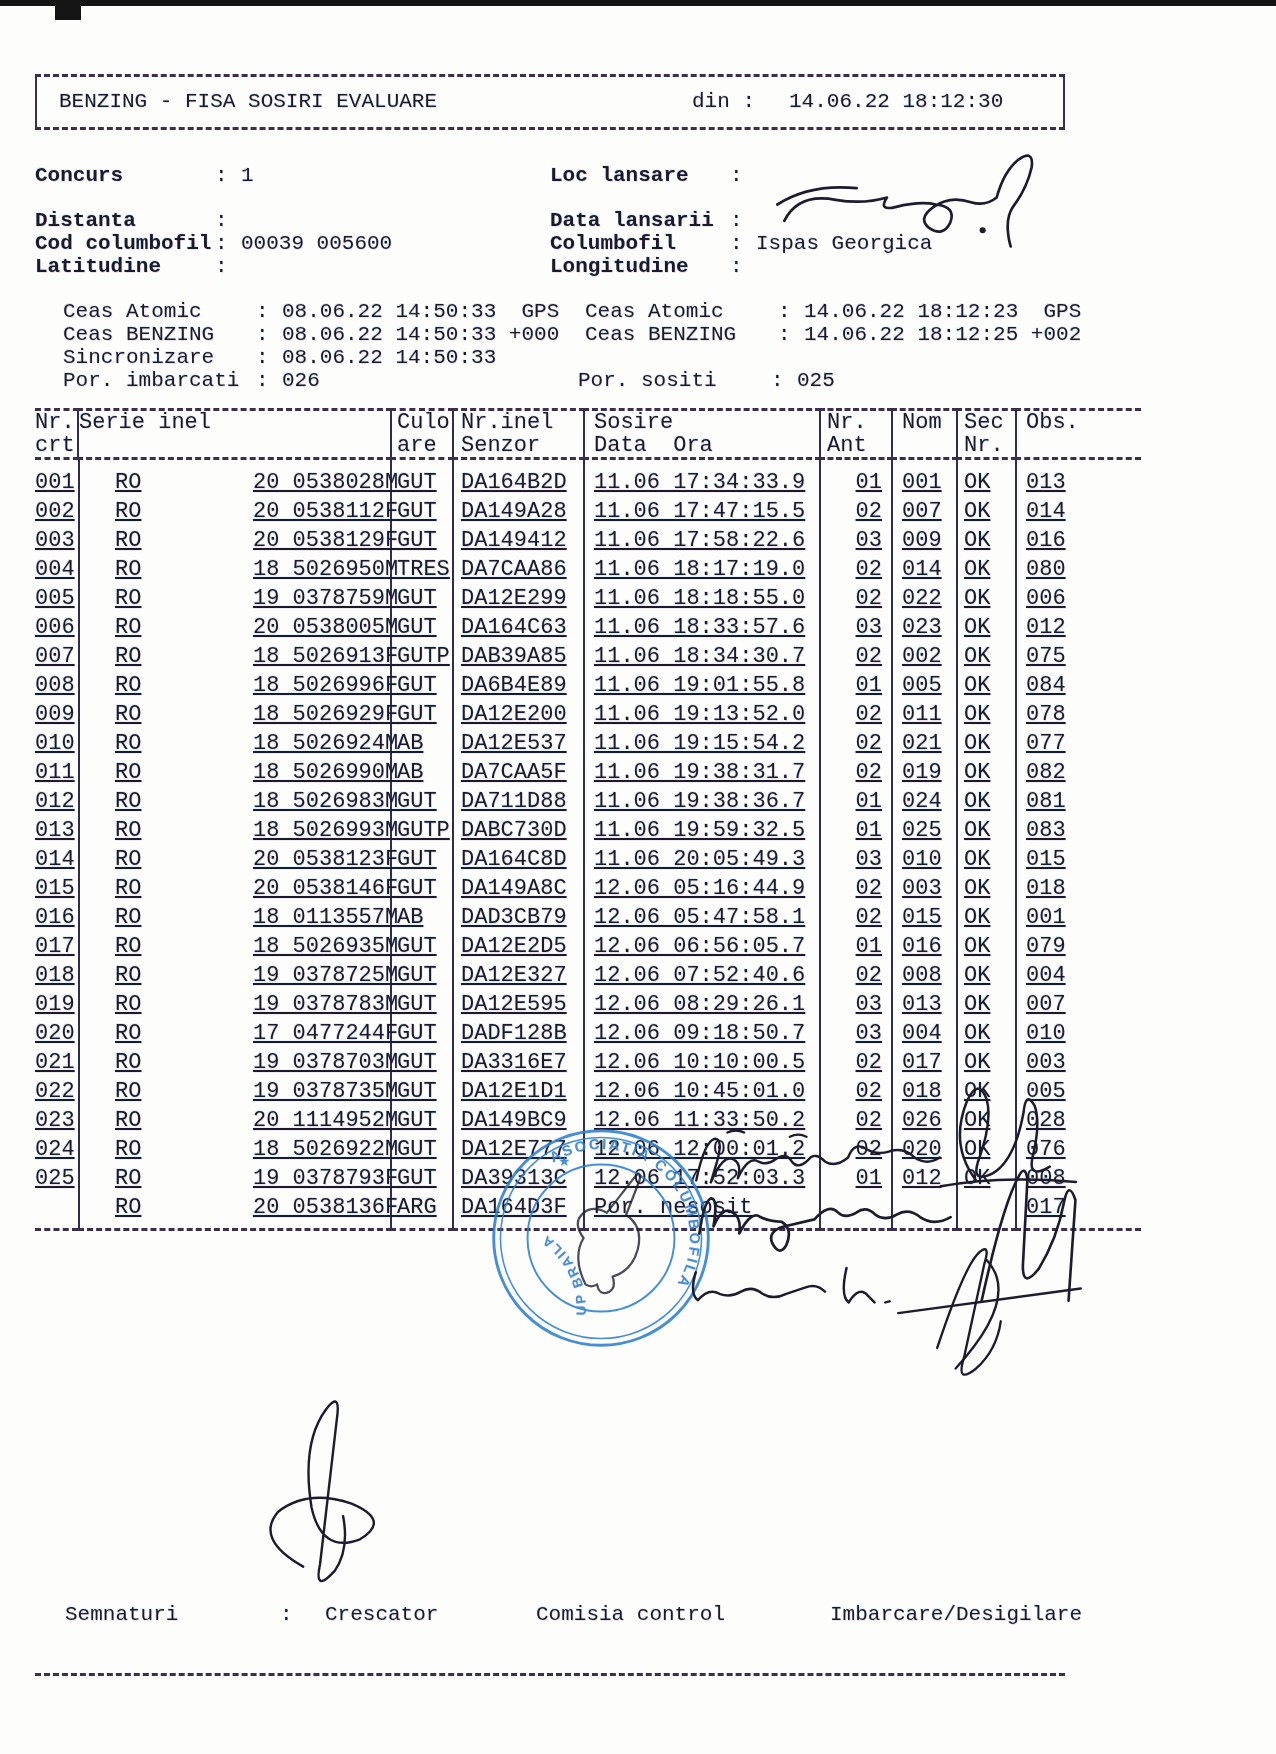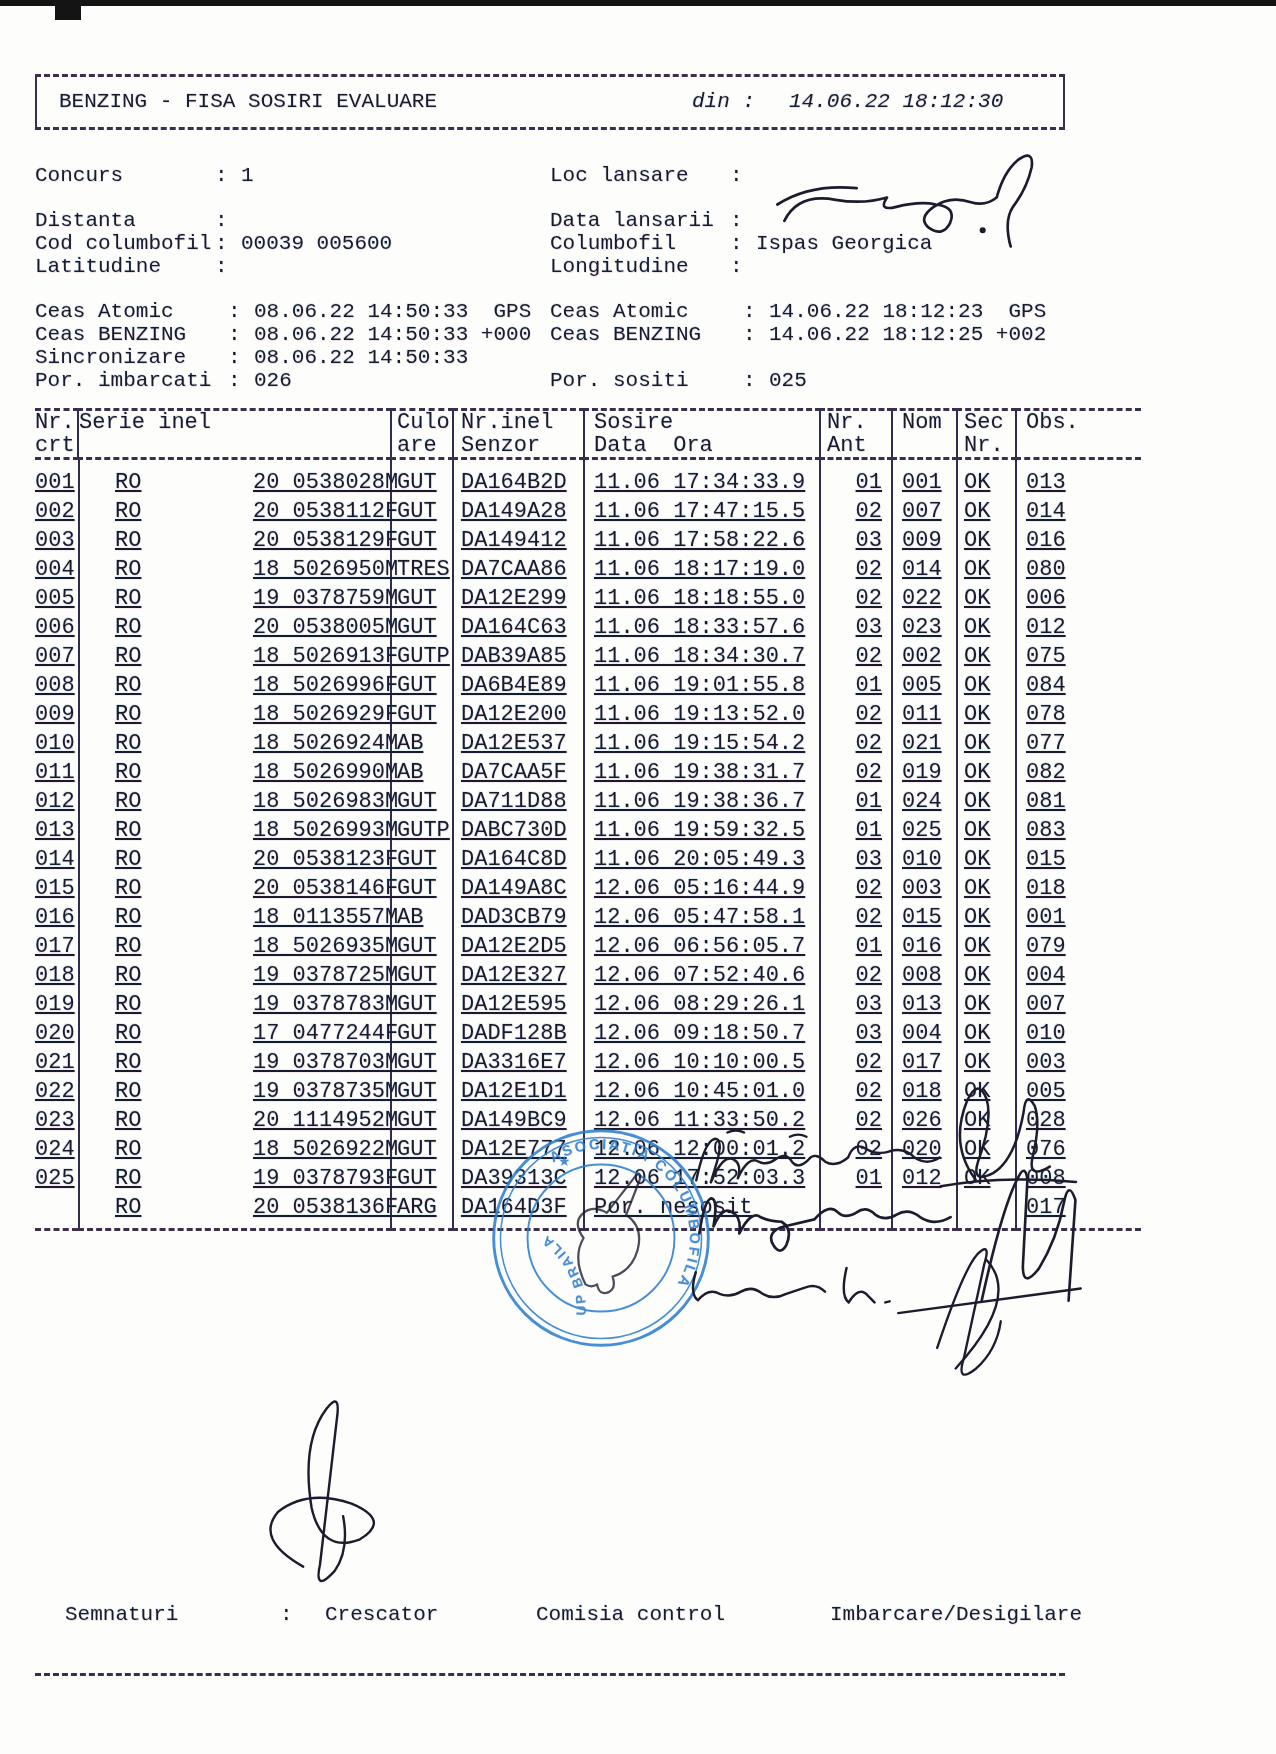--- a/index.html
+++ b/index.html
@@ -13,25 +13,25 @@
   .content{
     position:absolute;left:35px;top:60px;width:1030px;font-size:21px;line-height:23px;
     text-shadow:0.6px 0.6px 0 rgba(140,40,80,0.14), -0.6px -0.6px 0 rgba(0,150,190,0.14);
   }
   .hdr-box{
     position:relative;margin-top:14px;height:50px;
     border-top:3px dashed #3c2f4e;border-bottom:3px dashed #3c2f4e;
     border-left:2px solid #3c2f4e;border-right:2px solid #3c2f4e;
   }
   .hdr-title{position:absolute;left:22px;top:13px;white-space:pre;}
-  .hdr-din{position:absolute;left:655px;top:13px;display:flex;gap:34px;white-space:pre;font-style:italic;}
+  .hdr-din{position:absolute;left:655px;top:13px;display:flex;gap:34px;white-space:pre;}
   .irow{display:flex;}
   .half{width:522px;display:flex;}
-  .lbl{width:180px;white-space:pre;flex:none;}
-  .lbl-c{width:193px;white-space:pre;flex:none;}
+  .lbl{width:180px;white-space:pre;flex:none;font-weight:bold;}
+  .lbl-c{width:193px;white-space:pre;flex:none;margin-left:28px;}
   .colon{width:26px;flex:none;}
   .val{white-space:pre;}
   .info{margin-top:34px;}
   .info .irow.gap{margin-bottom:22px;}
   .clocks{margin-top:22px;}
   table.res{border-collapse:collapse;table-layout:fixed;width:1030px;margin-top:16px;font-size:22px;}
   table.res th,table.res td{padding:0;font-weight:normal;text-align:left;vertical-align:top;white-space:pre;overflow:visible;}
   table.res td,table.res th{border-left:2px solid #2e2c50;}
   table.res td:first-child,table.res th:first-child{border-left:none;}
   thead tr{border-top:3px dashed #3c2f4e;border-bottom:3px dashed #3c2f4e;}

